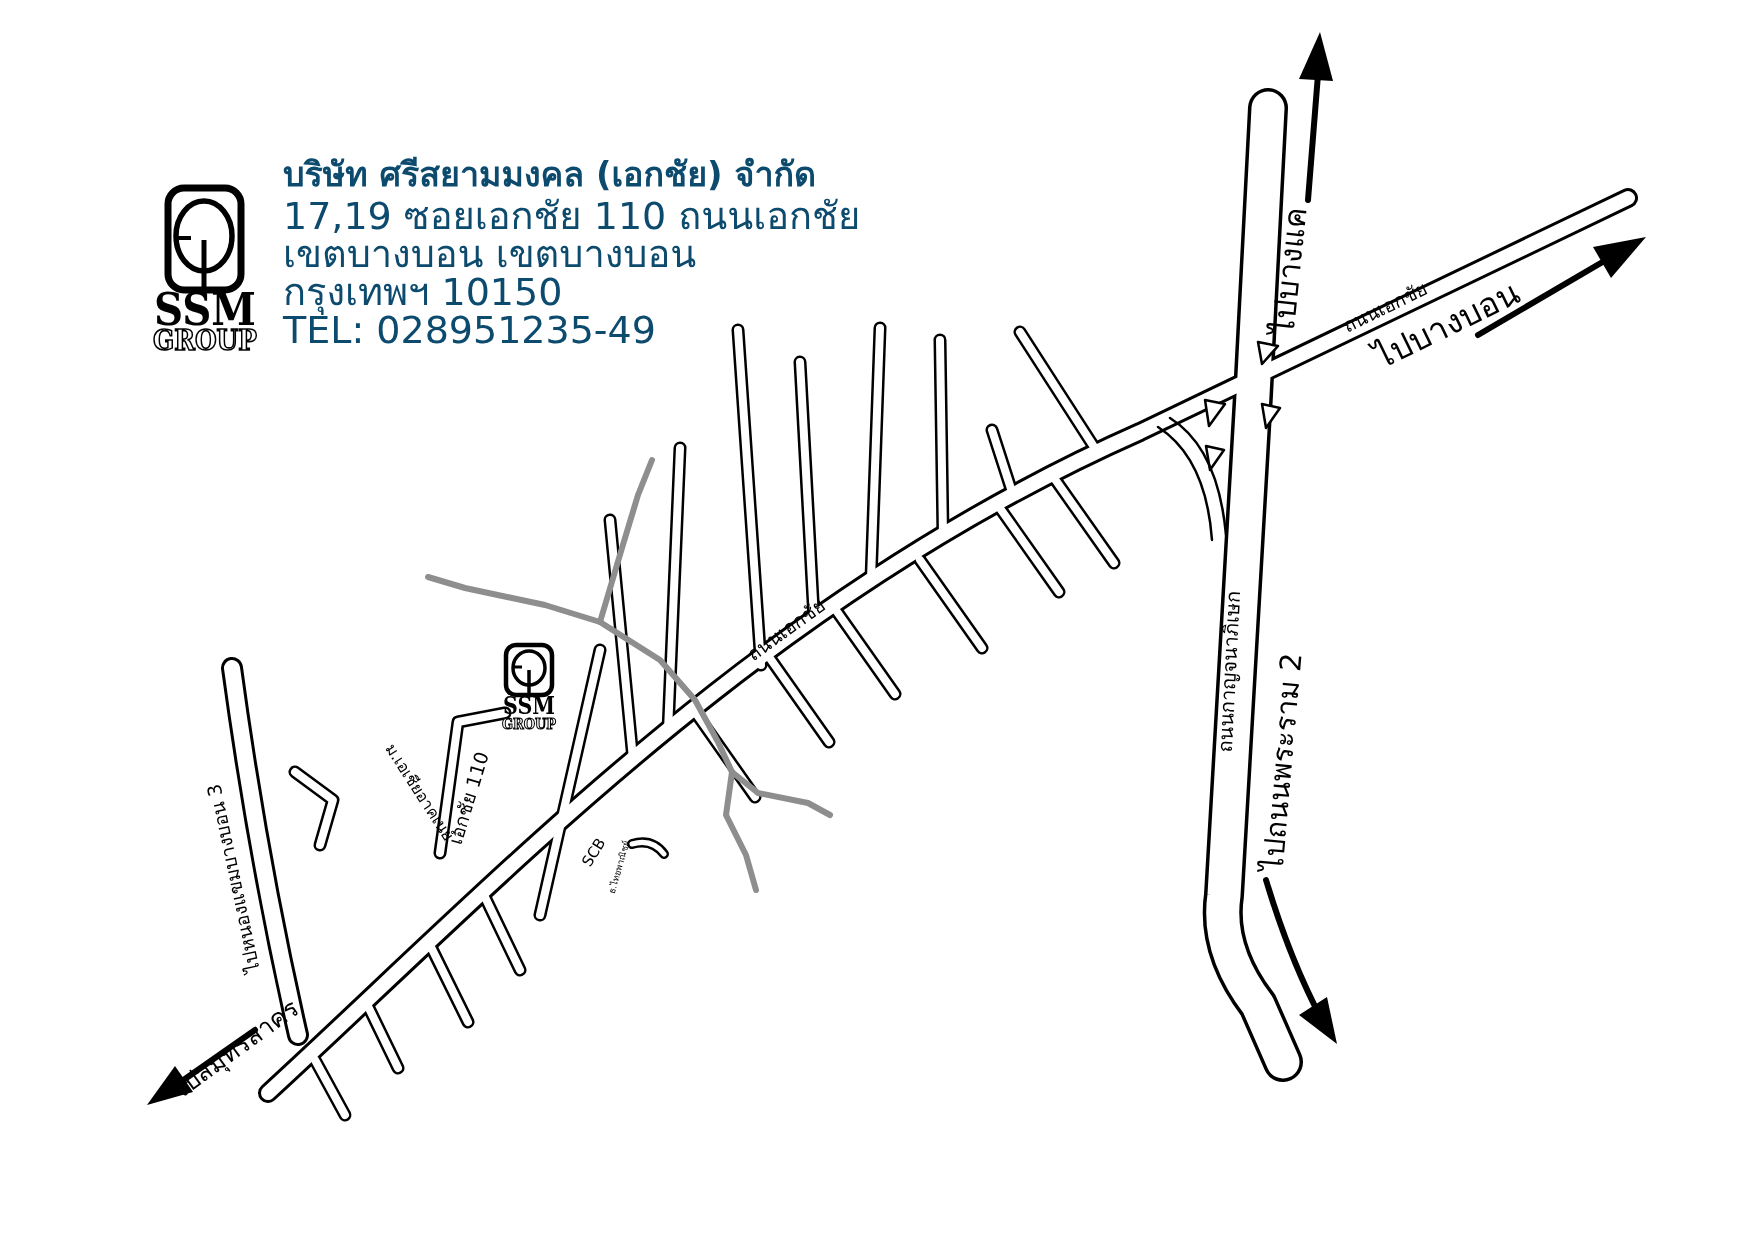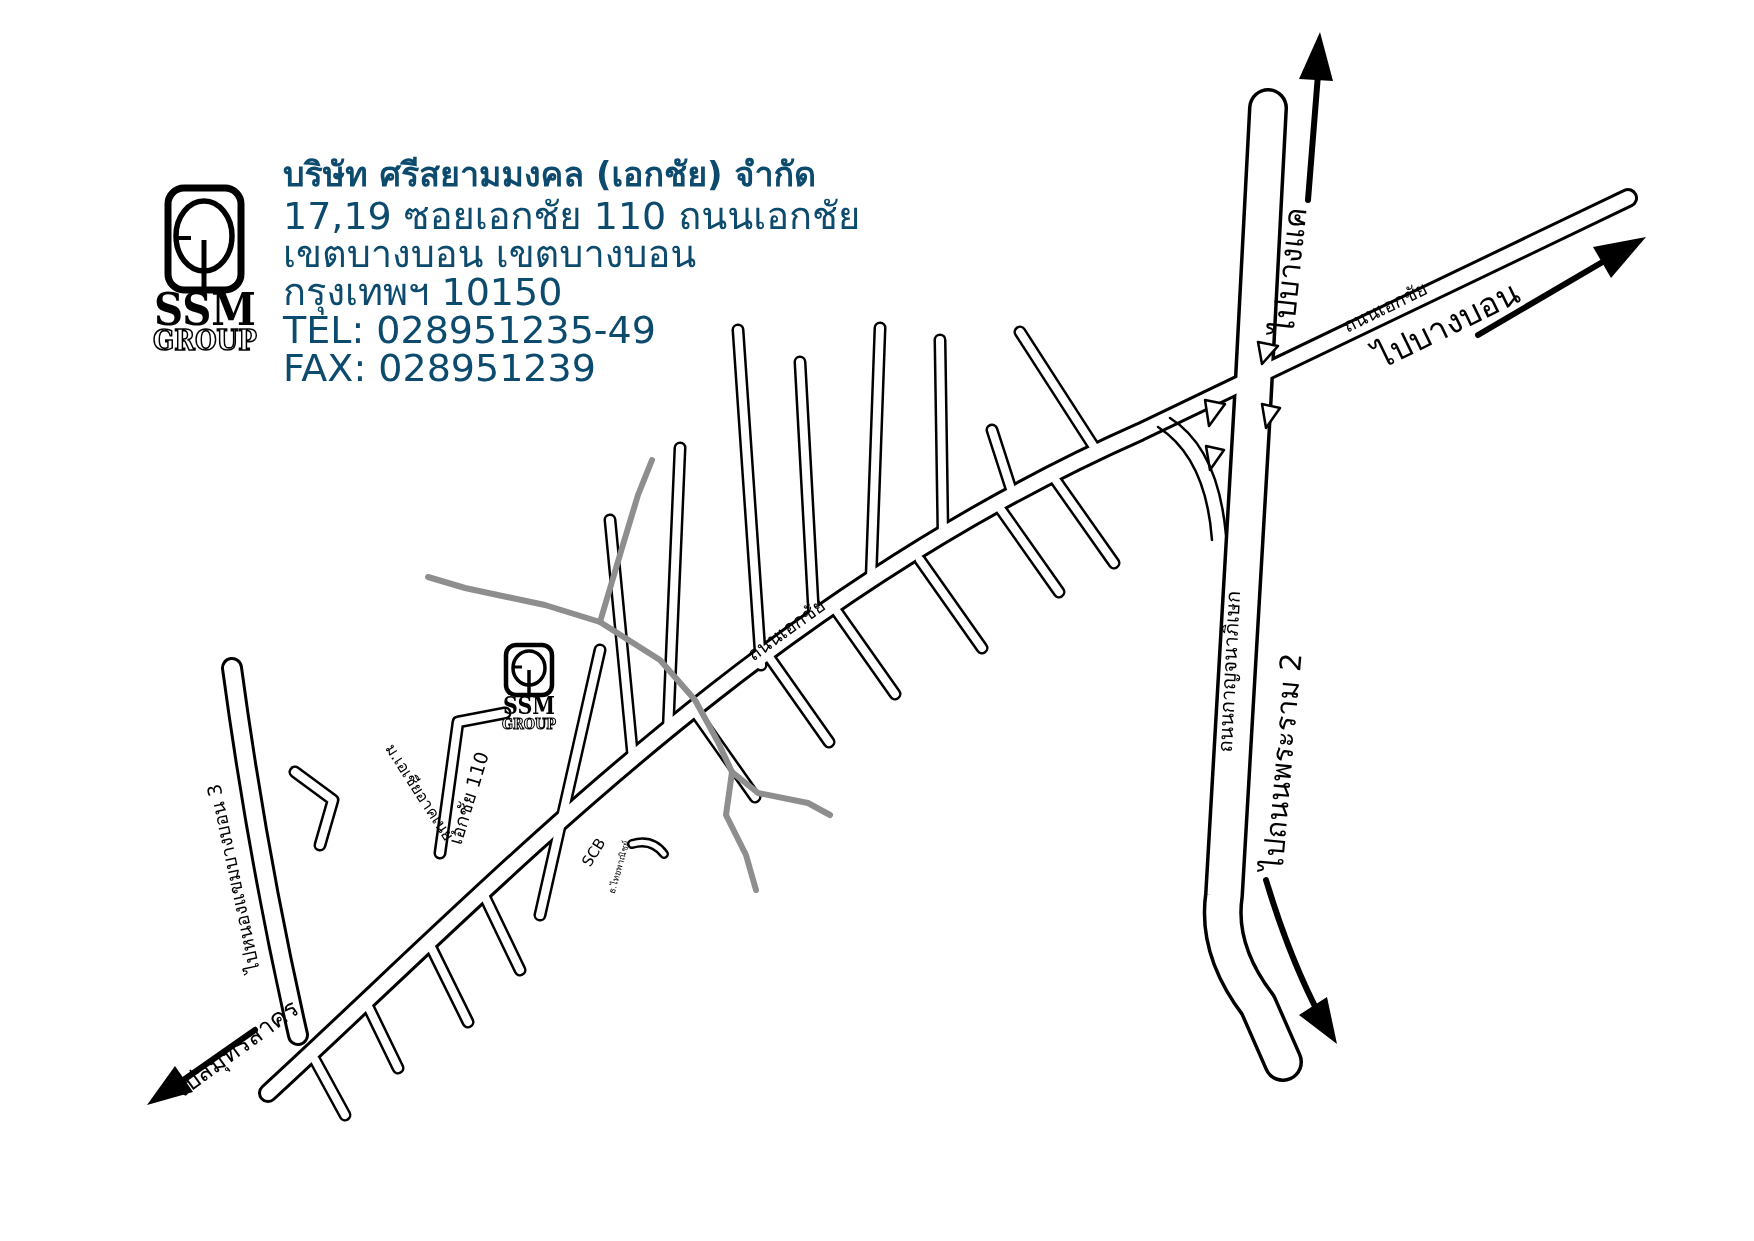--- a/index.html
+++ b/index.html
@@ -152,16 +152,15 @@
       <text class="logo-outline" x="529" y="729" font-size="14" text-anchor="middle" stroke-width="1.1" textLength="54" lengthAdjust="spacingAndGlyphs">GROUP</text>
     </g>
   </svg>
 
   <div class="company-block">
     <div class="company-name">บริษัท ศรีสยามมงคล (เอกชัย) จำกัด</div>
     <div class="company-line">17,19 ซอยเอกชัย 110 ถนนเอกชัย</div>
     <div class="company-line">เขตบางบอน เขตบางบอน</div>
     <div class="company-line">กรุงเทพฯ 10150</div>
     <div class="company-line">TEL: 028951235-49</div>
-    <div class="company-line">FAX: 028951239</div>
   </div>
 
 </div>
 
 </body></html>

